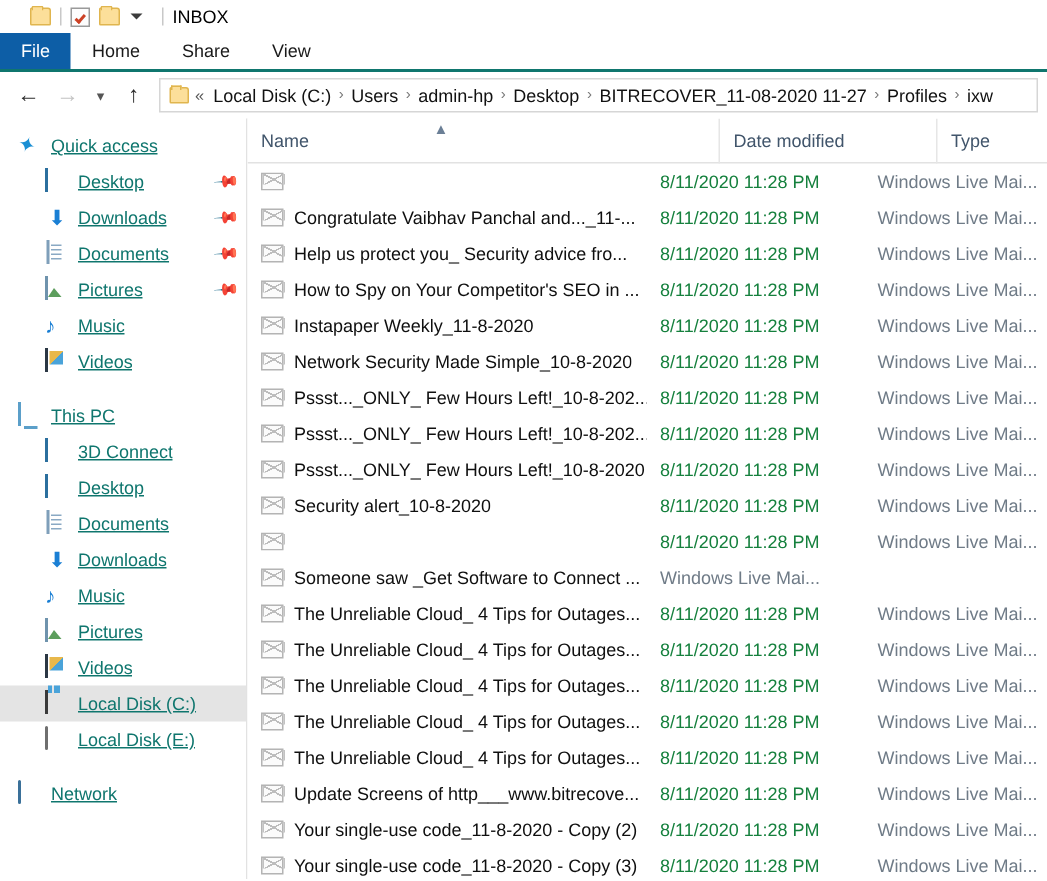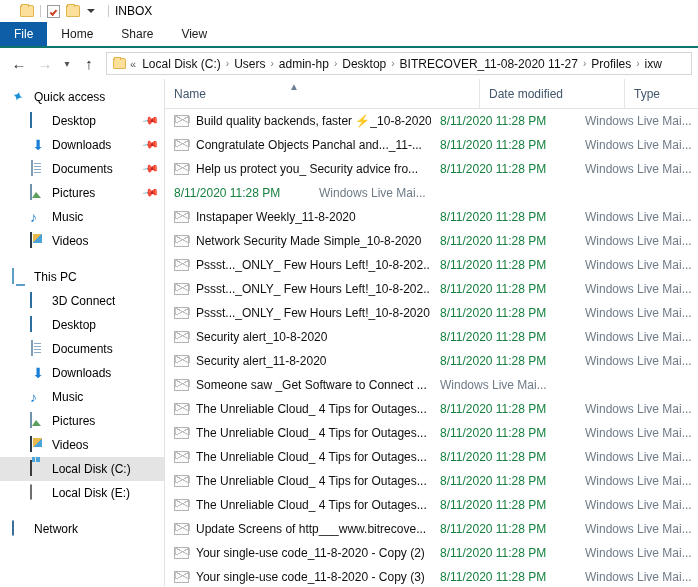--- a/index.html
+++ b/index.html
@@ -184,23 +184,24 @@
   }
   .nav-row.selected { background: #e4e4e4; }
   .nav-ico {
     width: 16px; height: 16px;
     flex: 0 0 16px;
     margin-right: 6px;
     position: relative;
   }
   .nav-label {
     font-size: 12px;
-    color: #000000;
+    color: #0f766e;
     white-space: nowrap;
     overflow: hidden;
+    text-decoration: underline;
   }
   .lvl0 { padding-left: 12px; }
   .lvl1 { padding-left: 30px; }
   .pin {
     margin-left: auto;
     color: #9a9a9a;
     font-size: 11px;
     transform: rotate(40deg);
     flex: 0 0 auto;
   }
@@ -547,42 +548,45 @@
         <span>Date modified</span>
       </div>
       <div class="col col-type">
         <span>Type</span>
       </div>
     </div>
     <div class="rows" id="rows">
         <div class="row">
           <div class="cell-name">
             <span class="env"></span>
-            <span class="fname">Build quality backends, faster ⚡_10-8-2020</span>
-          </div>
-          <div class="cell-date">8/11/2020 11:28 PM</div>
-          <div class="cell-type">Windows Live Mai...</div>
-        </div>
-        <div class="row">
-          <div class="cell-name">
-            <span class="env"></span>
-            <span class="fname">Congratulate Objects Panchal and..._11-...</span>
+          </div>
+          <div class="cell-date">8/11/2020 11:28 PM</div>
+          <div class="cell-type">Windows Live Mai...</div>
+        </div>
+        <div class="row">
+          <div class="cell-name">
+            <span class="env"></span>
+            <span class="fname">Congratulate Vaibhav Panchal and..._11-...</span>
           </div>
           <div class="cell-date">8/11/2020 11:28 PM</div>
           <div class="cell-type">Windows Live Mai...</div>
         </div>
         <div class="row">
           <div class="cell-name">
             <span class="env"></span>
             <span class="fname">Help us protect you_ Security advice fro...</span>
           </div>
           <div class="cell-date">8/11/2020 11:28 PM</div>
           <div class="cell-type">Windows Live Mai...</div>
         </div>
         <div class="row">
+          <div class="cell-name">
+            <span class="env"></span>
+            <span class="fname">How to Spy on Your Competitor's SEO in ...</span>
+          </div>
           <div class="cell-date">8/11/2020 11:28 PM</div>
           <div class="cell-type">Windows Live Mai...</div>
         </div>
         <div class="row">
           <div class="cell-name">
             <span class="env"></span>
             <span class="fname">Instapaper Weekly_11-8-2020</span>
           </div>
           <div class="cell-date">8/11/2020 11:28 PM</div>
           <div class="cell-type">Windows Live Mai...</div>
@@ -623,21 +627,20 @@
           <div class="cell-name">
             <span class="env"></span>
             <span class="fname">Security alert_10-8-2020</span>
           </div>
           <div class="cell-date">8/11/2020 11:28 PM</div>
           <div class="cell-type">Windows Live Mai...</div>
         </div>
         <div class="row">
           <div class="cell-name">
             <span class="env"></span>
-            <span class="fname">Security alert_11-8-2020</span>
           </div>
           <div class="cell-date">8/11/2020 11:28 PM</div>
           <div class="cell-type">Windows Live Mai...</div>
         </div>
         <div class="row">
           <div class="cell-name">
             <span class="env"></span>
             <span class="fname">Someone saw _Get Software to Connect ...</span>
           </div>
           <div class="cell-type">Windows Live Mai...</div>

